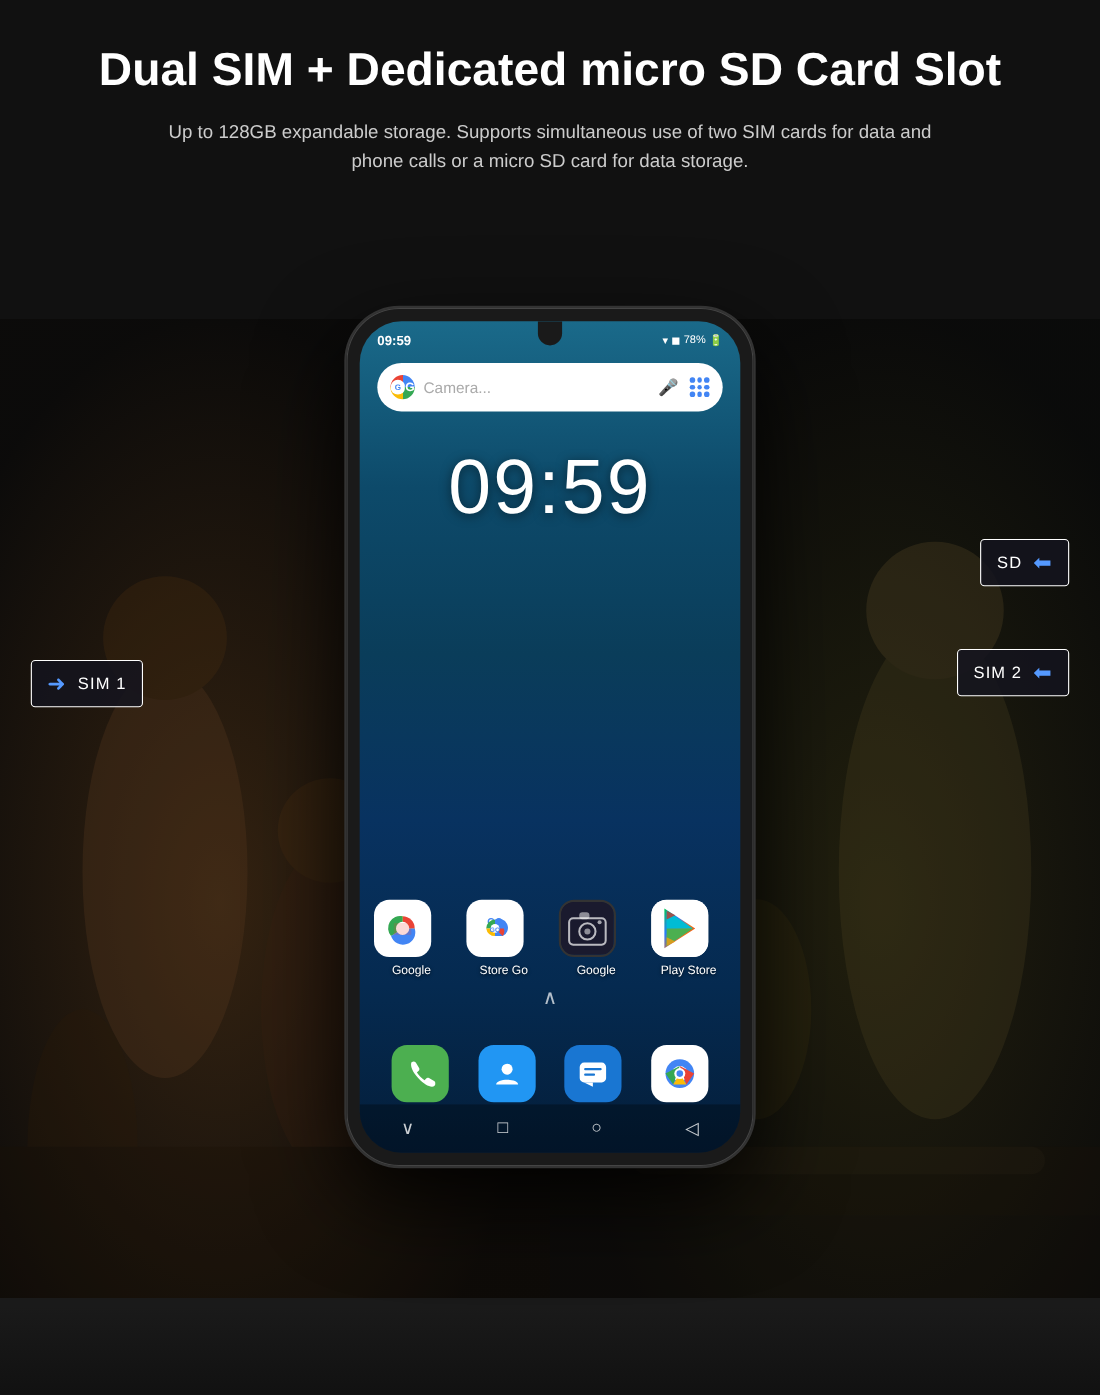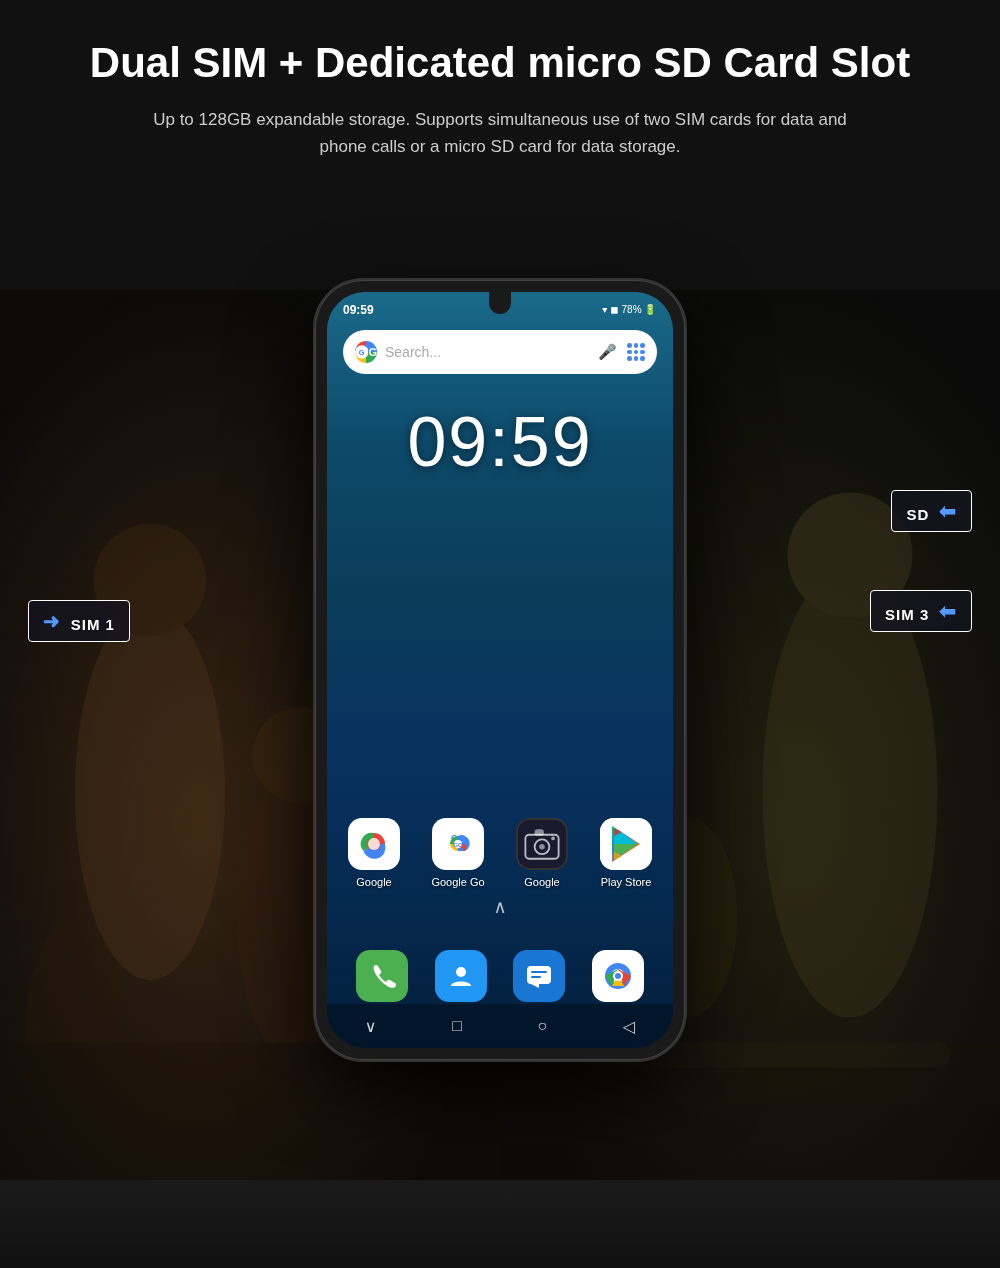--- a/index.html
+++ b/index.html
@@ -249,21 +249,20 @@
       bottom: 160px;
       left: 0; right: 0;
       display: flex;
       justify-content: center;
       gap: 16px;
     }
 
     .app-item {
       display: flex;
       flex-direction: column;
-      align-items: center;
       gap: 6px;
       width: 68px;
     }
 
     .app-icon {
       width: 52px;
       height: 52px;
       border-radius: 14px;
       display: flex;
       align-items: center;
@@ -355,23 +354,23 @@
     
     .sim-label {
       position: absolute;
       z-index: 20;
       background: rgba(20,20,30,0.85);
       border: 1.5px solid #fff;
       border-radius: 4px;
       padding: 8px 14px;
       color: #fff;
       font-size: 15px;
-      font-weight: bold;
-      display: flex;
-      align-items: flex-end;
+      font-weight: normal;
+      display: flex;
+      align-items: center;
       gap: 6px;
       letter-spacing: 1px;
     }
 
     .sim1-label {
       top: 600px;
       left: 28px;
     }
 
     .sd-label {
@@ -465,21 +464,21 @@
       <div class="search-bar">
 
         <div class="google-g">
           <svg width="22" height="22" viewBox="0 0 22 22">
             <circle cx="11" cy="11" r="11" fill="white"></circle>
             <text x="11" y="15.5" text-anchor="middle" font-size="12" font-weight="900" font-family="Arial">
               <tspan fill="#4285F4">G</tspan>
             </text>
           </svg>
         </div>
-        <span class="search-text">Search...</span>
+        <span class="search-text">Camera...</span>
         <div class="search-icons">
           <span style="color:#5f6368; font-size:15px;">🎤</span>
           <div class="grid-icon">
             <div class="grid-dot"></div>
             <div class="grid-dot"></div>
             <div class="grid-dot"></div>
             <div class="grid-dot"></div>
             <div class="grid-dot"></div>
             <div class="grid-dot"></div>
             <div class="grid-dot"></div>
@@ -519,21 +518,21 @@
               <text x="23" y="20" text-anchor="middle" font-size="9" font-weight="900" fill="#4285F4" font-family="Arial">GO</text>
 
               <path d="M23 24 L23 30 L30 30 A8 8 0 1 0 23 15 Z" fill="#4285F4"></path>
               <path d="M23 15 A8 8 0 0 0 15 23 L23 23 Z" fill="#34A853"></path>
               <path d="M15 23 A8 8 0 0 0 23 30 L23 23 Z" fill="#FBBC05"></path>
               <path d="M23 23 L30 30 A8 8 0 0 0 31 23 Z" fill="#EA4335"></path>
               <circle cx="23" cy="23" r="4" fill="white"></circle>
               <text x="23" y="26" text-anchor="middle" font-size="6" font-weight="900" fill="#4285F4" font-family="Arial">GO</text>
             </svg>
           </div>
-          <span class="app-label">Google Go</span>
+          <span class="app-label">Store Go</span>
         </div>
 
         <div class="app-item">
           <div class="app-icon icon-camera">
             <svg width="52" height="52" viewBox="0 0 52 52">
               <rect width="52" height="52" rx="12" fill="#1a1a2e"></rect>
 
               <rect x="8" y="16" width="36" height="26" rx="4" fill="none" stroke="rgba(255,255,255,0.7)" stroke-width="2"></rect>
               <circle cx="26" cy="29" r="8" fill="none" stroke="rgba(255,255,255,0.7)" stroke-width="2"></circle>
               <circle cx="26" cy="29" r="3" fill="rgba(255,255,255,0.5)"></circle>
@@ -622,15 +621,15 @@
   <span class="arrow-right-blue">➜</span>
   <span>SIM  1</span>
 </div>
 
 <div class="sim-label sd-label">
   <span>SD</span>
   <span class="arrow-left-blue">⬅</span>
 </div>
 
 <div class="sim-label sim2-label">
-  <span>SIM  3</span>
+  <span>SIM  2</span>
   <span class="arrow-left-blue">⬅</span>
 </div>
 
 </body></html>

